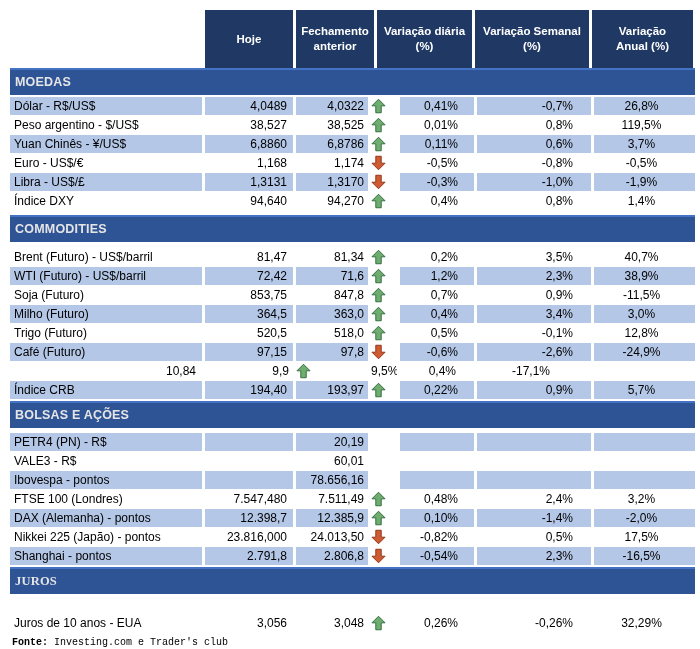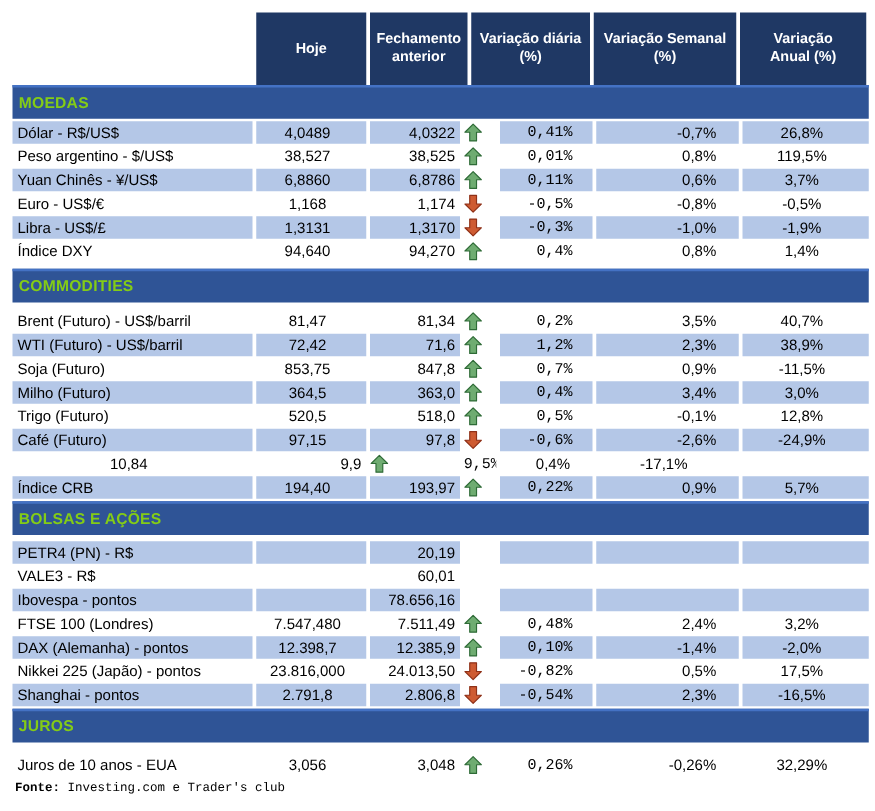--- a/index.html
+++ b/index.html
@@ -38,54 +38,54 @@
   }
   .hcell.empty { background: transparent; padding: 0; }
   .hcell .narrow { display: inline-block; max-width: 66px; }
 
   
   .band {
     width: 685px;
     box-sizing: border-box;
     background: #2F5496;
     border-top: 2px solid #4472C4;
-    color: #84cc16;
+    color: #e5e5e5;
     font-weight: bold;
     font-size: 12.5px;
     height: 27px;
     line-height: 25px;
     padding-left: 5px;
     letter-spacing: 0.2px;
     margin-bottom: 2px;
   }
   .band.sec-1 { margin-top: 5px; margin-bottom: 6px; }
   .band.sec-2 { margin-top: 2px; margin-bottom: 5px; }
-  .band.sec-3 { margin-top: 2px; margin-bottom: 9px; }
+  .band.sec-3 { margin-top: 2px; margin-bottom: 20px; font-family: Liberation Serif, serif; }
 
   
   .grid {
     display: grid;
     grid-template-columns: 192px 88px 72px 26px 74px 114px 101px;
     column-gap: 3px;
   }
   .row { height: 18px; margin-bottom: 1px; }
   .row .cell {
     font-size: 12px;
     line-height: 18px;
     white-space: nowrap;
     overflow: hidden;
     box-sizing: border-box;
   }
   .row.striped .cell { background: #B4C7E7; }
   .row .cell.arrow { background: #ffffff; display: flex; align-items: center; justify-content: flex-start; }
   .cell.label { padding-left: 4px; }
   .cell.num { text-align: right; }
-  .cell.hoje { padding-right: 6px; text-align: center; }
+  .cell.hoje { padding-right: 6px; }
   .cell.fech { padding-right: 4px; }
-  .cell.vard { padding-right: 16px; font-family: Liberation Mono, monospace; }
+  .cell.vard { padding-right: 16px; }
   .cell.vars { padding-right: 18px; }
   .cell.vara { padding-right: 6px; text-align: center; }
   svg.arr { width: 15px; height: 16px; display: block; }
 
   .fonte { margin-top: 5px; font-size: 10px; padding-left: 2px; font-family: Liberation Mono, monospace; }
   .fonte .b { font-weight: bold; }
 </style>
 </head>
 <body>
 

